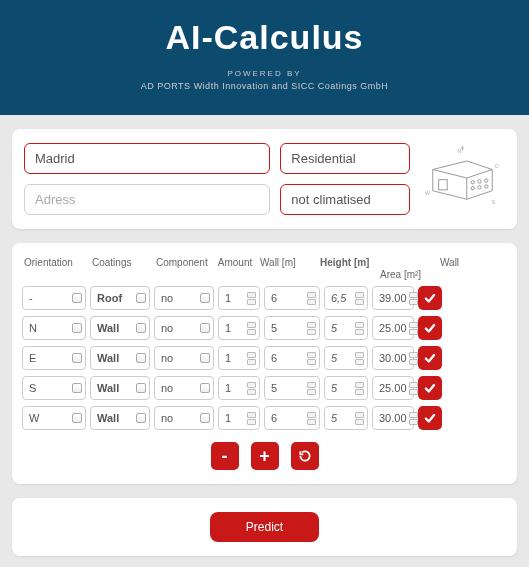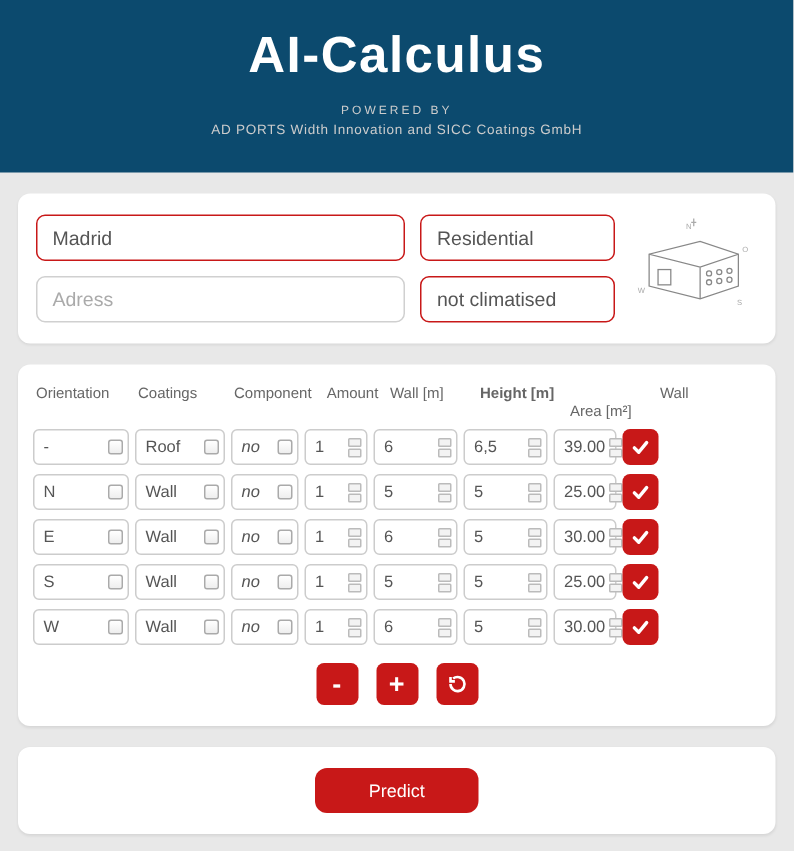--- a/index.html
+++ b/index.html
@@ -25,25 +25,25 @@
   .th-height { width: 56px; font-weight: bold; }
   .th-area   { width: 56px; margin-top: 12px; }
   .th-coat   { width: 28px; }
   .rows { display: flex; flex-direction: column; gap: 6px; }
   .row { display: flex; gap: 4px; align-items: center; }
   .cell { border: 1px solid #ccc; border-radius: 4px; background: #fff; font-size: 11px; color: #555; height: 24px; display: flex; align-items: center; justify-content: space-between; padding: 0 3px 0 6px; }
   .cell.sel::after { content: ""; width: 8px; height: 8px; border: 1px solid #aaa; border-radius: 2px; background: linear-gradient(#fff,#eee); margin-left: 3px; }
   .spinner { width:9px; display:flex; flex-direction:column; gap:1px; margin-left:2px;}
   .spinner span { display:block; width:9px; height:6px; border:1px solid #bbb; border-radius:1px; background:#f3f3f3; font-size:6px; line-height:4px; text-align:center; color:#888;}
   .c-orient { width: 64px; }
-  .c-comp   { width: 60px; }
-  .c-insul  { width: 45px; font-style: italic; }
+  .c-comp   { width: 60px; font-weight: bold; }
+  .c-insul  { width: 60px; }
   .c-amount { width: 42px; }
   .c-width  { width: 56px; }
-  .c-height { width: 56px; }
+  .c-height { width: 44px; font-style: italic; }
   .c-area   { width: 42px; }
   .coat-check { width: 24px; height: 24px; background: #c81818; border-radius: 5px; display:flex; align-items:center; justify-content:center; }
   .coat-check svg { width: 14px; height: 14px; }
   .row-controls { display:flex; justify-content:center; gap:12px; margin-top:12px; }
   .rc-btn { width:28px; height:28px; background:#c81818; color:#fff; border:none; border-radius:5px; font-size:18px; font-weight:bold; display:flex; align-items:center; justify-content:center; cursor:pointer; }
   .rc-btn svg { width:14px; height:14px; }
   .predict-card { padding: 14px 0; }
   .predict-btn { display:block; margin:0 auto; background:#c81818; color:#fff; border:none; border-radius:8px; padding:8px 36px; font-size:12px; cursor:pointer; }
 </style>
 </head>

